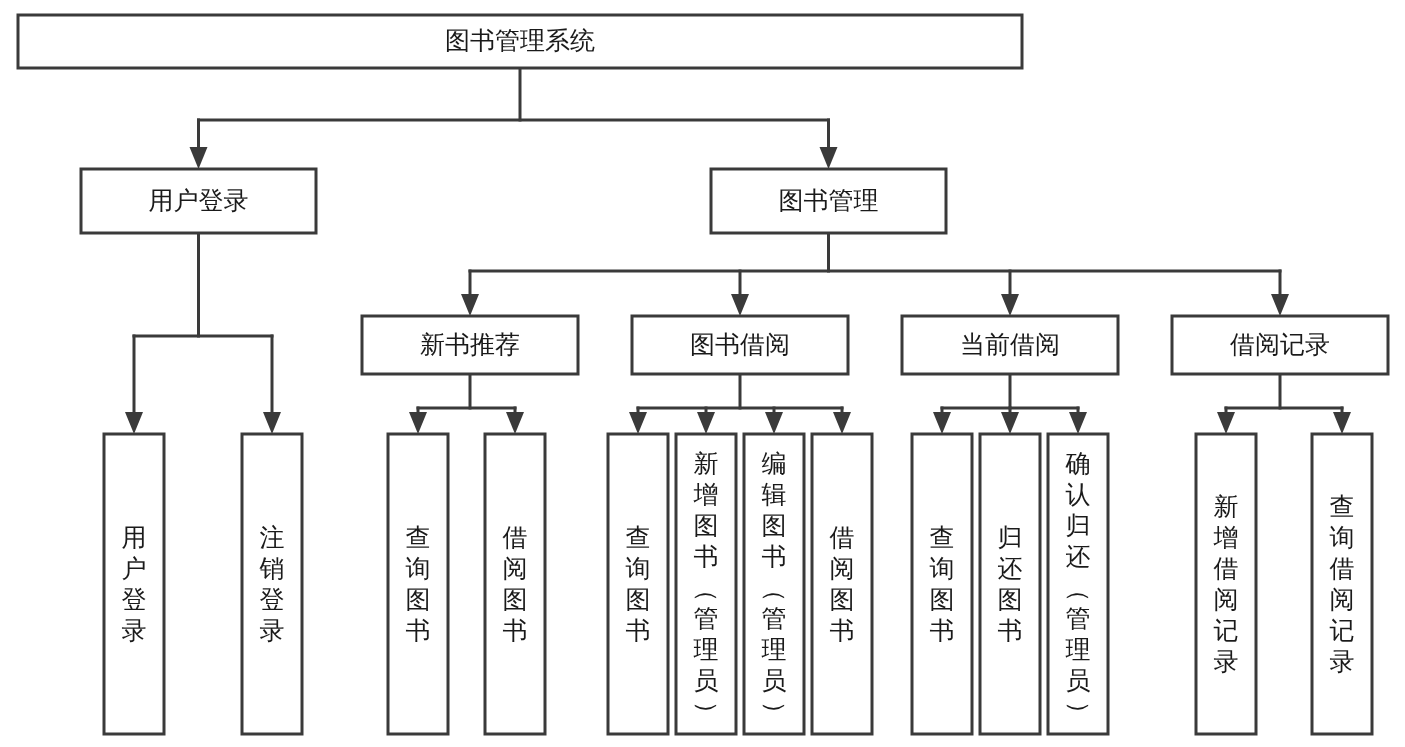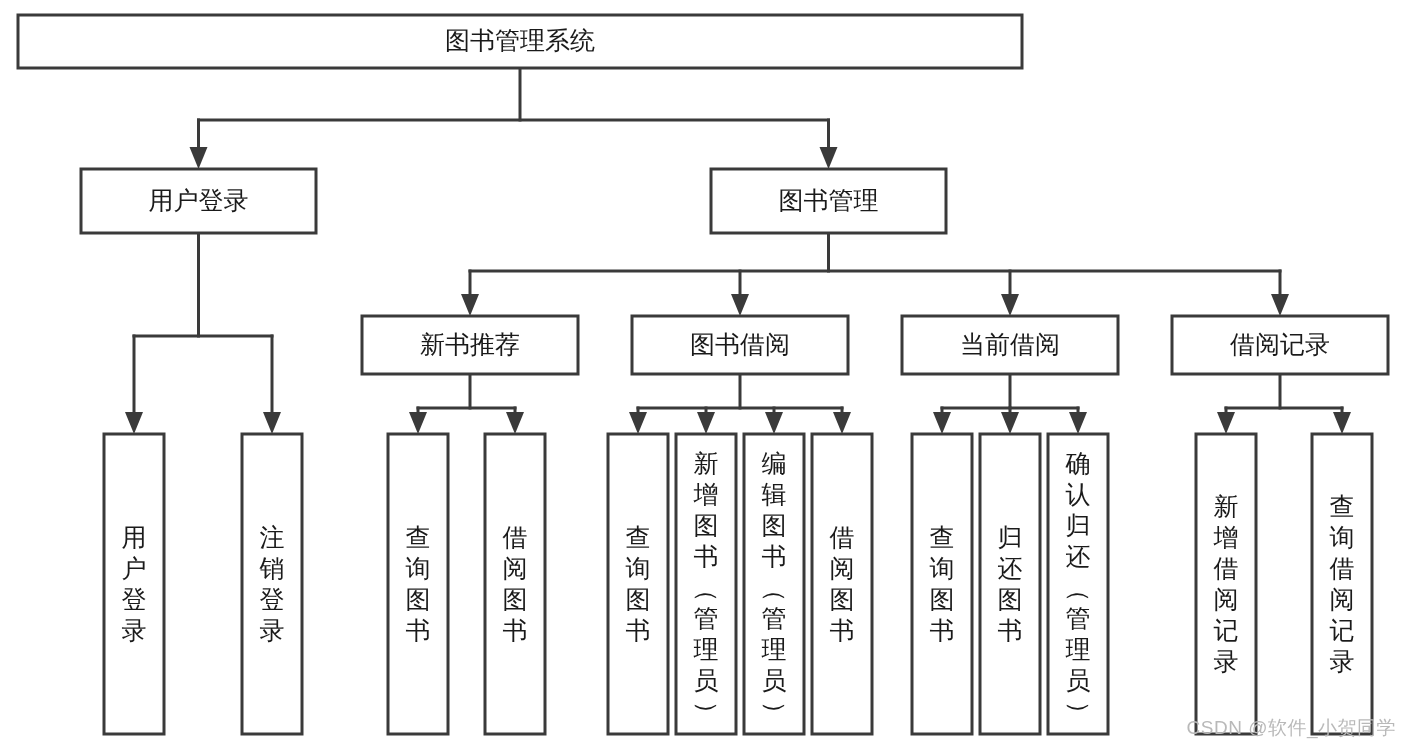--- a/index.html
+++ b/index.html
@@ -286,14 +286,13 @@
             <text x="1342" y="508.5" class="leaf-label-cell">查</text>
             <text x="1342" y="539.5" class="leaf-label-cell">询</text>
             <text x="1342" y="570.5" class="leaf-label-cell">借</text>
             <text x="1342" y="601.5" class="leaf-label-cell">阅</text>
             <text x="1342" y="632.5" class="leaf-label-cell">记</text>
             <text x="1342" y="663.5" class="leaf-label-cell">录</text>
           </g>
         </g>
       </g>
     </svg>
-  <div class="watermark">CSDN @软件_小贺同学</div>
 </div>
 
 </body></html>

